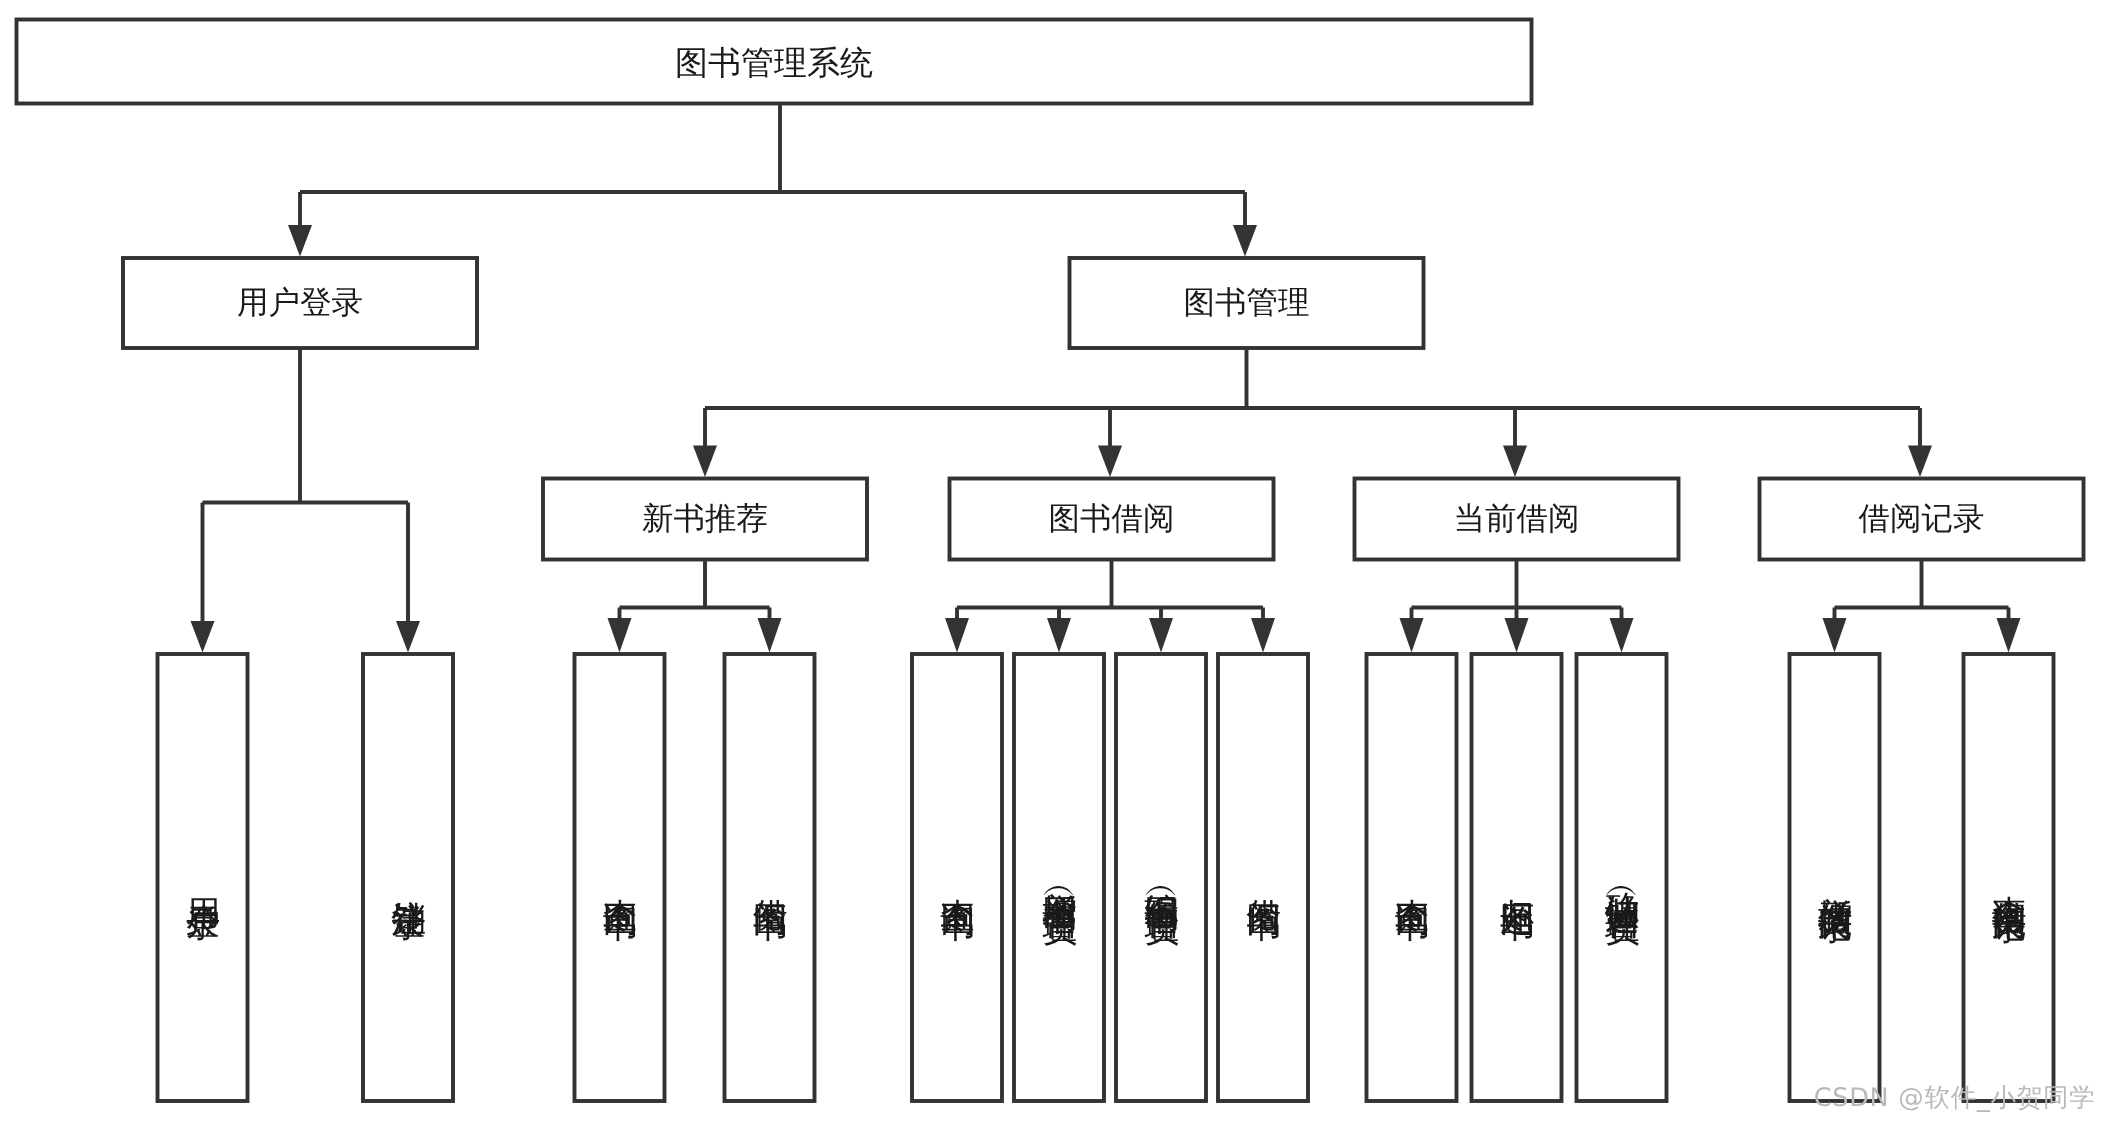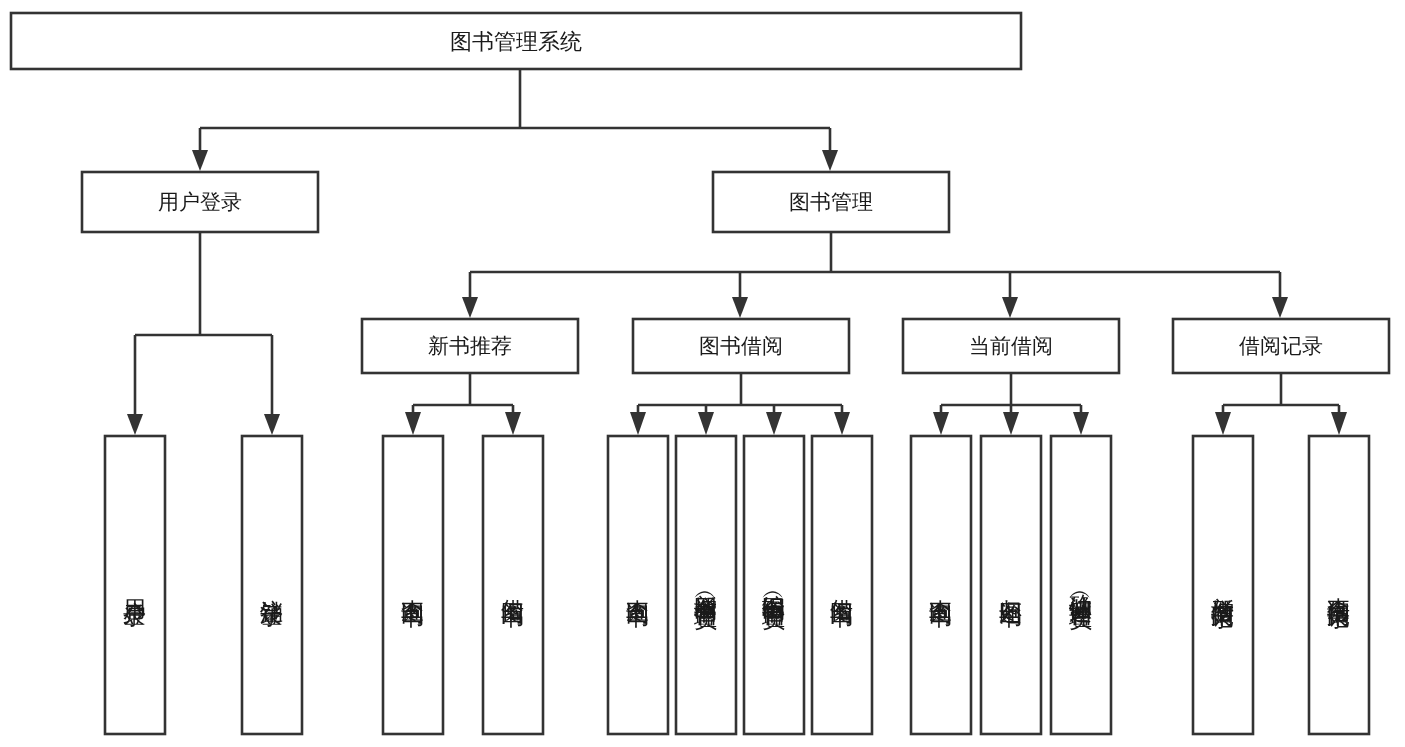--- a/index.html
+++ b/index.html
@@ -240,14 +240,15 @@
 
     <div class="leaf-text" style="left: 911px; top: 436px; width: 60px; height: 298px; display: flex; align-items: center; justify-content: center;">查询图书</div>
     <div class="leaf-text" style="left: 981px; top: 436px; width: 60px; height: 298px; display: flex; align-items: center; justify-content: center;">归还图书</div>
     <div class="leaf-text" style="left: 1051px; top: 436px; width: 60px; height: 298px; display: flex; align-items: center; justify-content: center;">确认归还（管理员）</div>
 
     <div class="leaf-text" style="left: 1193px; top: 436px; width: 60px; height: 298px; display: flex; align-items: center; justify-content: center;">新增借阅记录</div>
     <div class="leaf-text" style="left: 1309px; top: 436px; width: 60px; height: 298px; display: flex; align-items: center; justify-content: center;">查询借阅记录</div>
 
   </div>
 
+  <div class="watermark">CSDN @软件_小贺同学</div>
 
 </div>
 
 </body></html>

